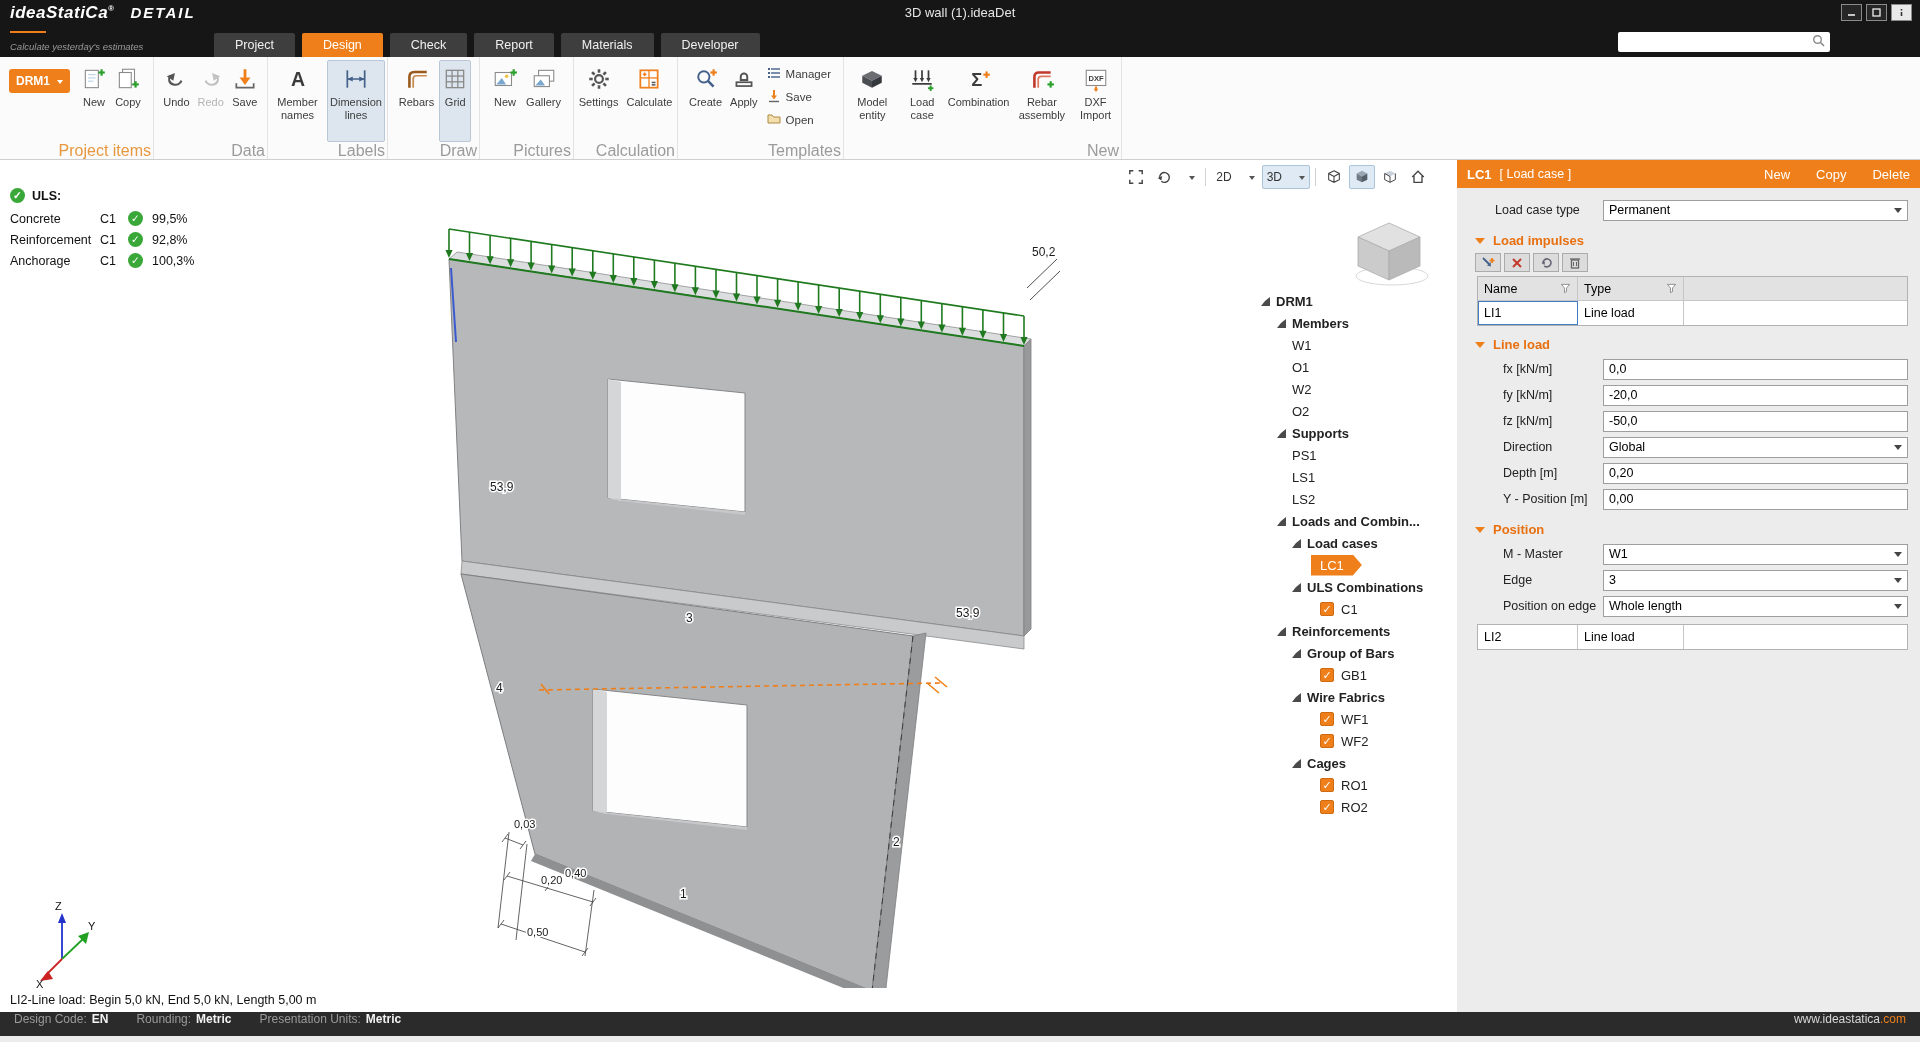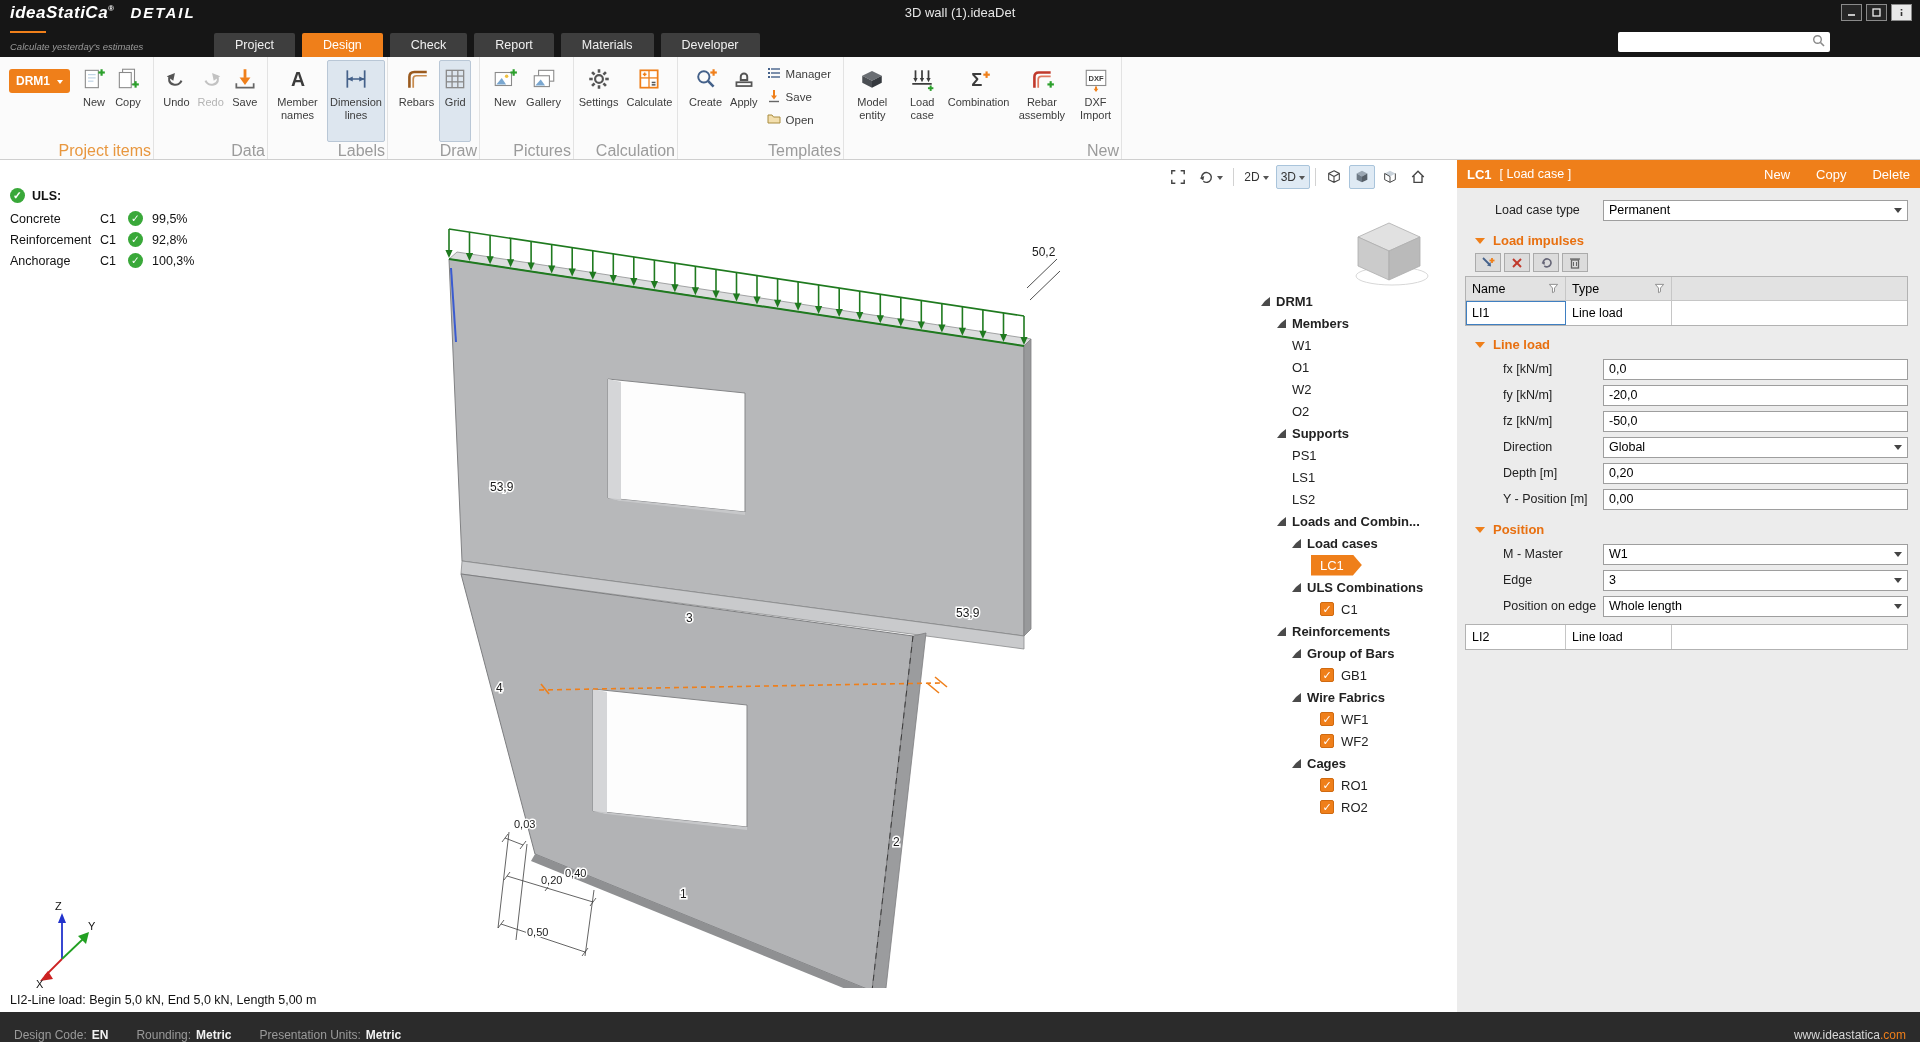--- a/index.html
+++ b/index.html
@@ -49,21 +49,21 @@
 .uls-h{display:flex;align-items:center;gap:7px;font-weight:bold;margin-bottom:5px}
 .uls-r{display:flex;align-items:center;height:21px}
 .uls-r .n{width:90px}
 .uls-r .c{width:28px}
 .uls-r .v{margin-left:9px}
 .chk{width:15px;height:15px;border-radius:50%;background:#39a839;color:#fff;font-size:10.5px;line-height:15px;text-align:center;flex:none}
 .chk::after{content:"✓"}
 
 
 .vtb{position:absolute;top:5px;right:26px;display:flex;align-items:center;gap:2px}
-.vbtn{height:24px;min-width:25px;padding:0 4px;display:flex;align-items:center;justify-content:space-between;gap:3px;border:1px solid transparent;border-radius:2px;font-size:12px;color:#333;cursor:pointer}
+.vbtn{height:24px;min-width:25px;padding:0 4px;display:flex;align-items:center;justify-content:space-between;gap:17px;border:1px solid transparent;border-radius:2px;font-size:12px;color:#333;cursor:pointer}
 .vbtn.pressed{background:#dfeaf4;border-color:#a9c4db}
 .vsep{width:1px;height:18px;background:#d2d2d2;margin:0 3px}
 .carv{width:0;height:0;border:3.5px solid transparent;border-top:4.5px solid #555;margin-top:4px}
 
 
 .vstatus{position:absolute;left:0;right:0;bottom:0;height:24px;display:flex;align-items:center;padding-left:10px;font-size:12.5px;color:#111;background:#fff}
 
 
 .tree{position:absolute;top:130px;left:1259px;width:197px;font-size:13px;color:#222}
 .ti{height:22px;display:flex;align-items:center;white-space:nowrap;cursor:pointer}
@@ -85,31 +85,31 @@
 .prow{display:flex;align-items:center;height:24px;margin-bottom:2px}
 .plabel{width:140px;padding-left:40px;font-size:12.5px;color:#222;flex:none}
 .plabel.top{padding-left:32px}
 .pval{flex:1;height:21px;background:#fff;border:1px solid #9e9e9e;display:flex;align-items:center;padding:0 5px;position:relative;cursor:pointer}
 .pval .car{position:absolute;right:5px;top:7px;width:0;height:0;border:4px solid transparent;border-top:5px solid #444}
 .sect{display:flex;align-items:center;height:22px;margin:7px 0 2px;padding-left:12px;gap:8px;cursor:pointer}
 .tri{width:0;height:0;border:5px solid transparent;border-top:6px solid #ef7f1a;margin-top:6px}
 .st{color:#e87010;font-weight:bold;font-size:13px}
 .ptool{display:flex;gap:3px;padding-left:12px;margin:1px 0 4px}
 .tbtn{width:26px;height:19px;background:#dcdcdc;border:1px solid #ababab;display:flex;align-items:center;justify-content:center;cursor:pointer}
-.itable{margin-left:2px;border:1px solid #b2b2b2;background:#fff}
+.itable{margin-left:14px;border:1px solid #b2b2b2;background:#fff}
 .itr{display:flex;height:24px;border-bottom:1px solid #c6c6c6;cursor:pointer}
 .itr:last-child{border-bottom:none}
 .ith{background:#e2e2e2;cursor:default}
 .itc{display:flex;align-items:center;padding:0 6px;border-right:1px solid #c6c6c6;font-size:12.5px;overflow:hidden}
 .cA{width:100px;flex:none}.cB{width:106px;flex:none}.cC{flex:1;border-right:none}
 .ith .itc{justify-content:space-between}
 .selcell{outline:1.5px solid #3f7fc1;outline-offset:-1.5px}
 
 
-.statusbar{height:30px;background:#2b2b2b;display:flex;align-items:flex-end;gap:28px;padding:0 14px;font-size:12px;color:#9a9a9a}
+.statusbar{height:24px;background:#2b2b2b;display:flex;align-items:flex-start;gap:28px;padding:0 14px;font-size:12px;color:#9a9a9a}
 .statusbar .item b{color:#f2f2f2;margin-left:5px;font-weight:bold}
 .site{margin-left:auto;color:#d8d8d8}
 .site .tld{color:#ef7f1a}
 </style>
 </head>
 <body>
 
 <div class="header">
   <div class="win-title">3D wall (1).ideaDet</div>
   <div class="logo">

